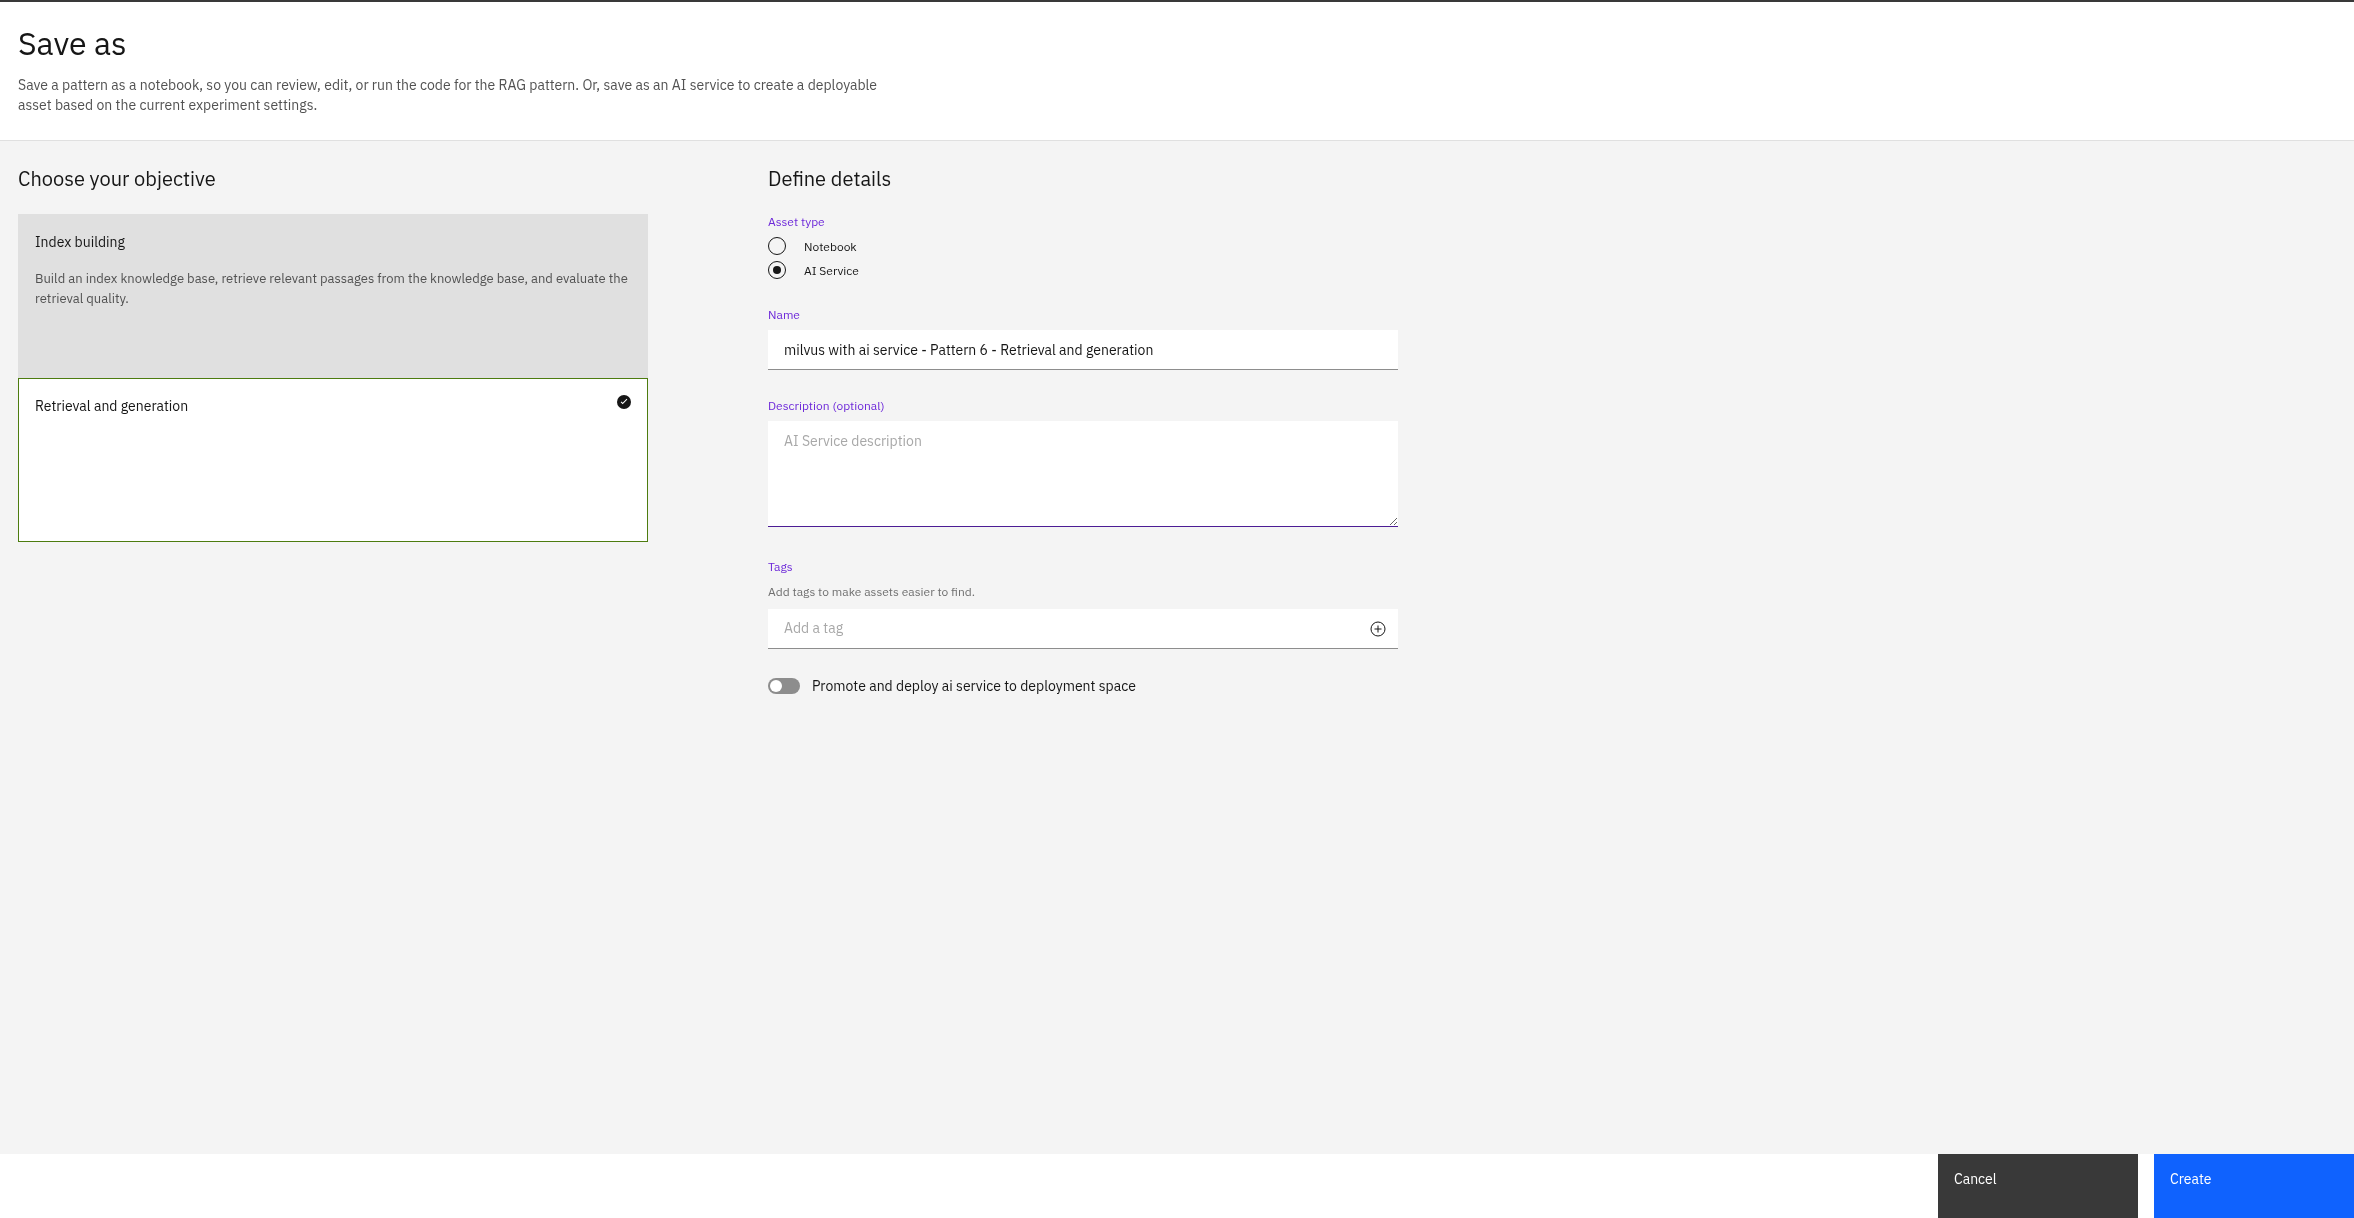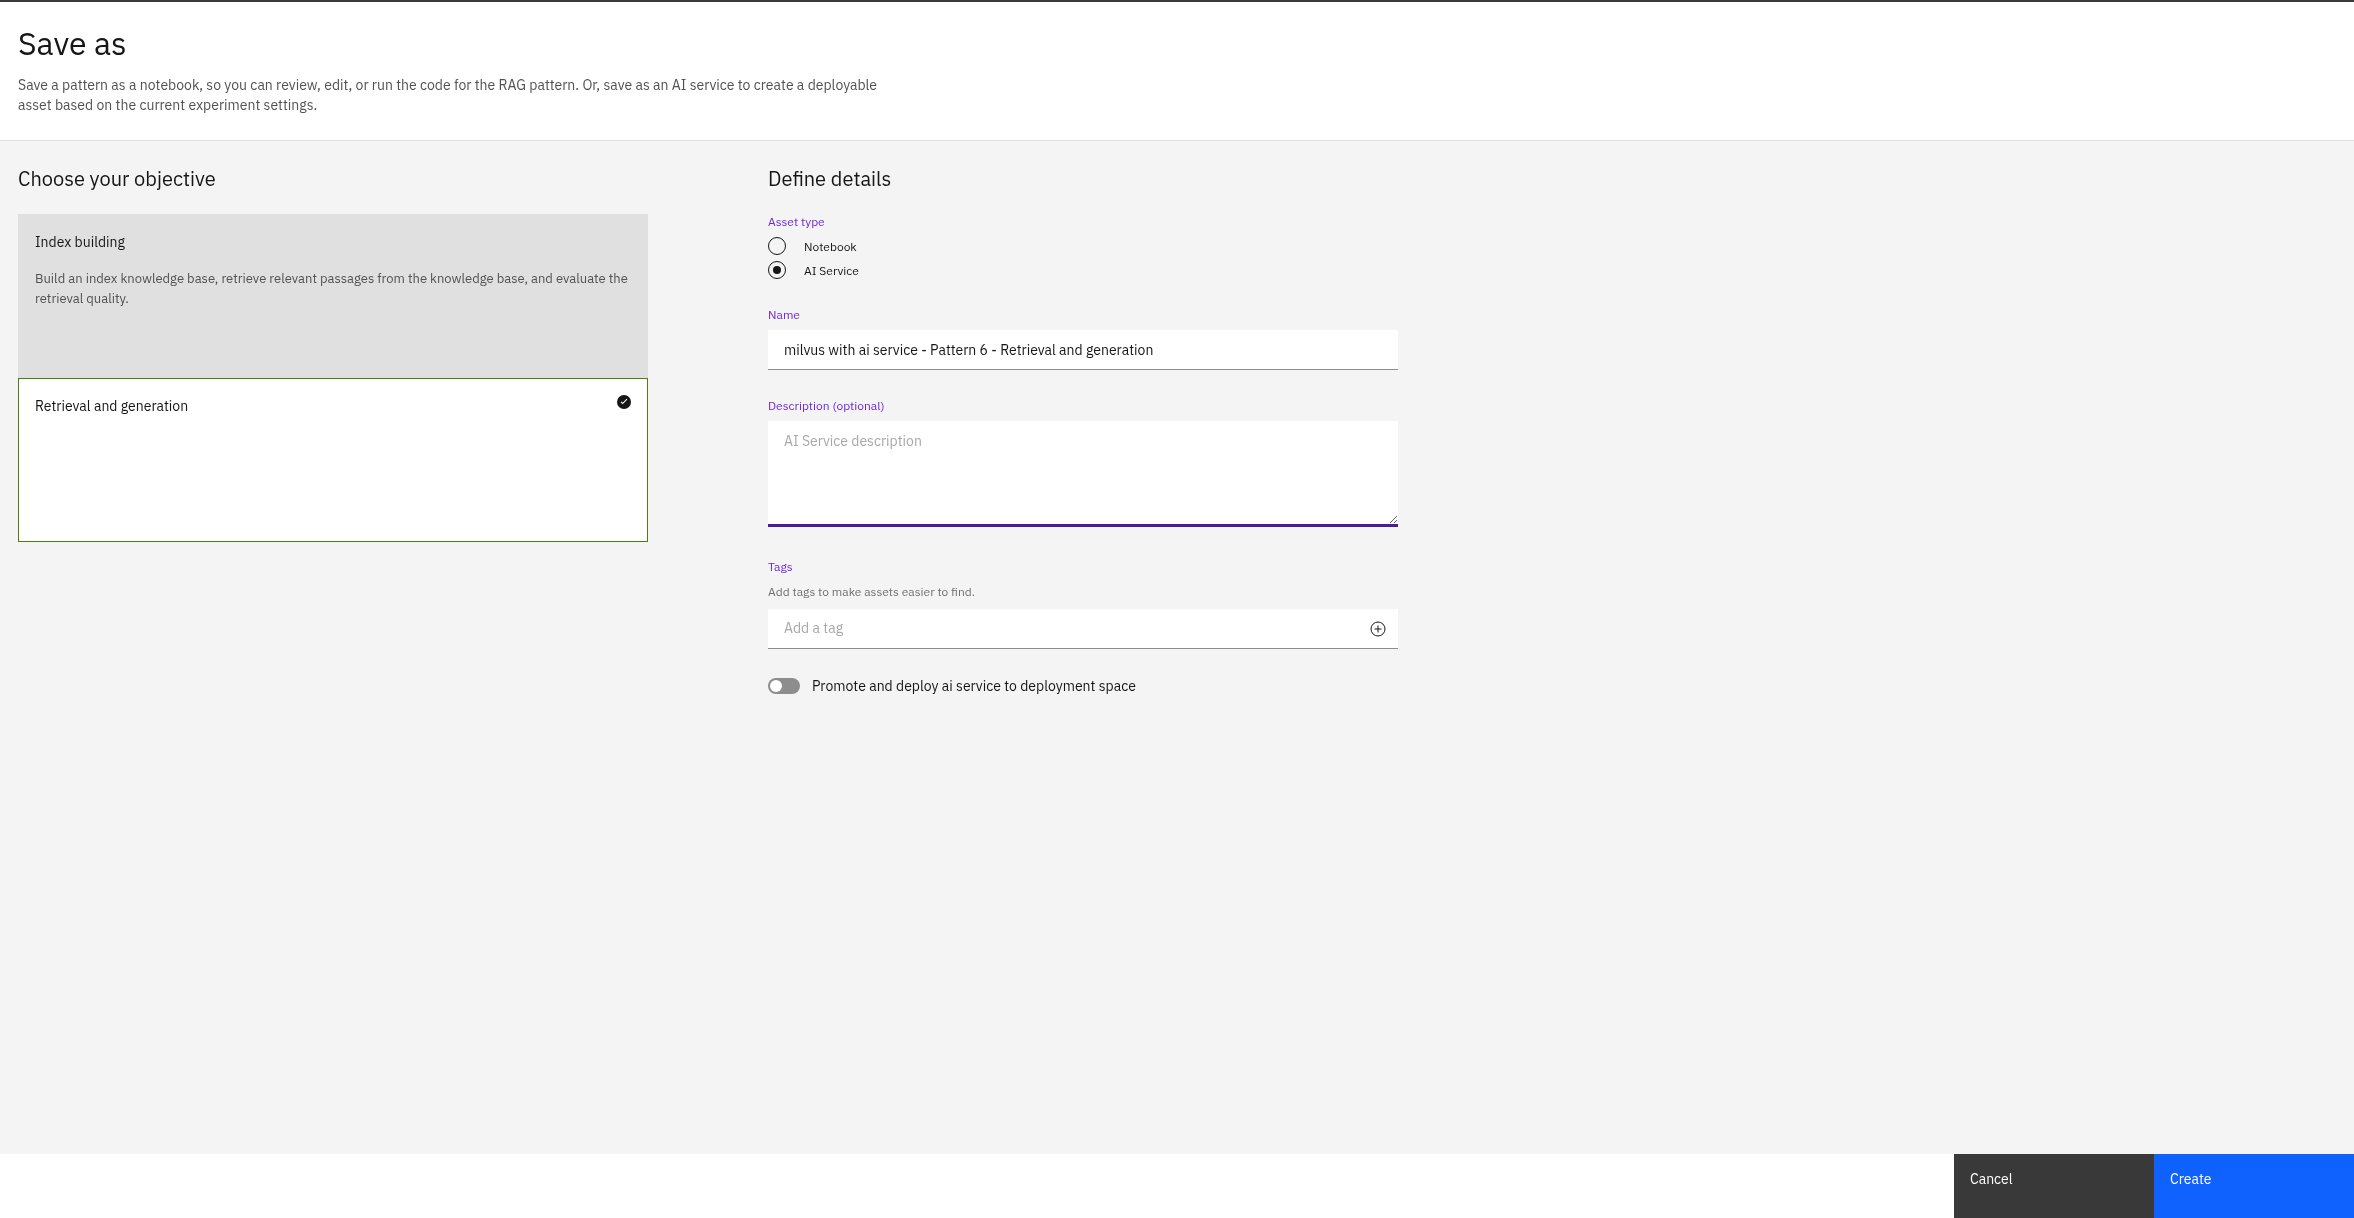--- a/index.html
+++ b/index.html
@@ -122,21 +122,21 @@
     font-family: inherit;
     color: #161616;
     outline: none;
   }
   .text-input::placeholder { color: #a8a8a8; }
   .textarea {
     width: 100%;
     height: 106px;
     background: #fff;
     border: none;
-    border-bottom: 3px solid #4c1d95;
+    border-bottom: 1px solid #4c1d95;
     padding: 11px 16px;
     font-size: 14px;
     font-family: inherit;
     color: #161616;
     outline: none;
     resize: both;
   }
   .textarea::placeholder { color: #a8a8a8; }
   .tag-wrap {
     position: relative;
@@ -174,20 +174,21 @@
     background: #fff;
     border-radius: 50%;
   }
   .toggle-row .label { font-size: 14px; color: #161616; }
   
   .footer {
     display: flex;
     justify-content: flex-end;
     height: 64px;
     background: #fff;
+    gap: 16px;
   }
   .btn {
     width: 200px;
     height: 64px;
     border: none;
     padding: 0 16px;
     text-align: left;
     font-size: 14px;
     font-family: inherit;
     cursor: pointer;

